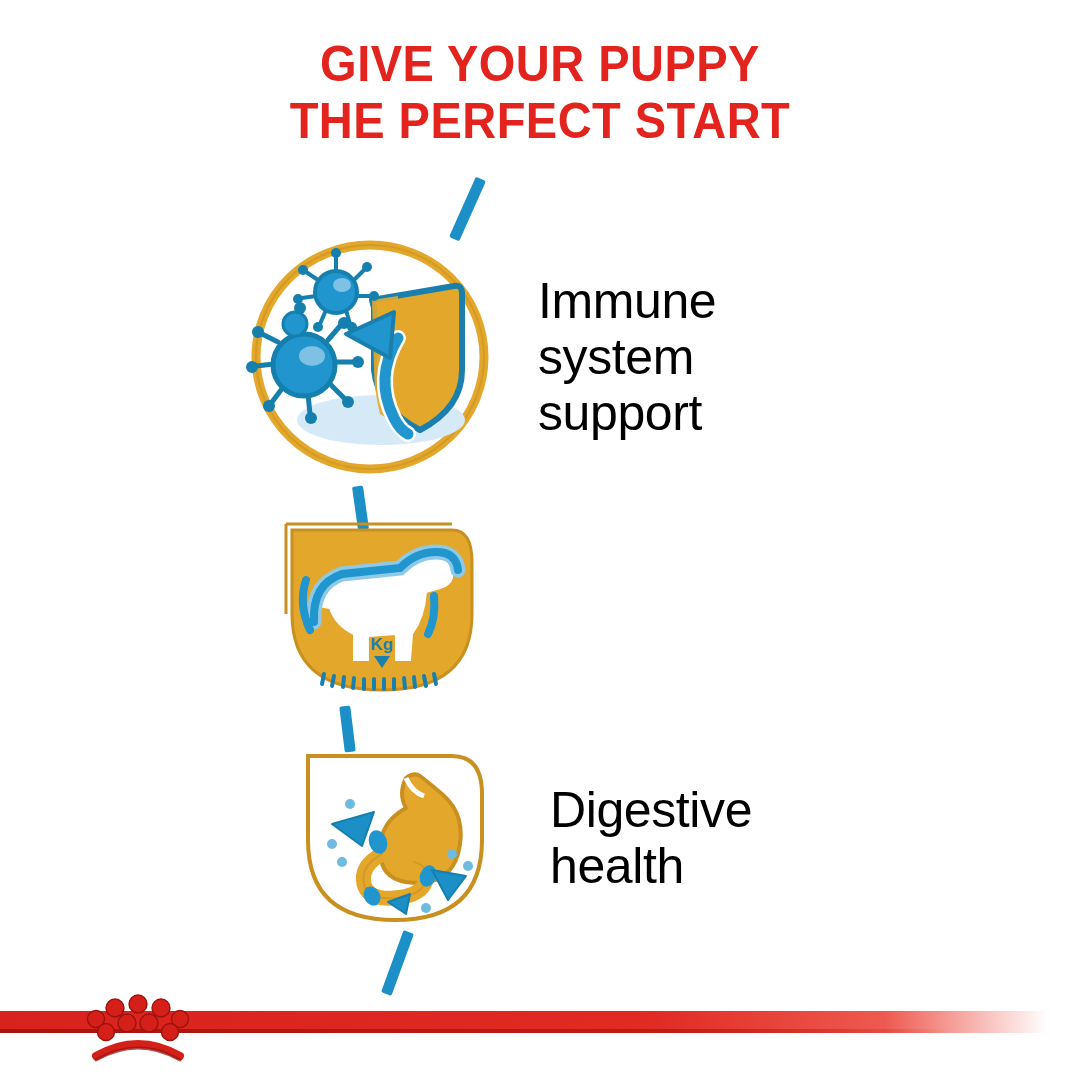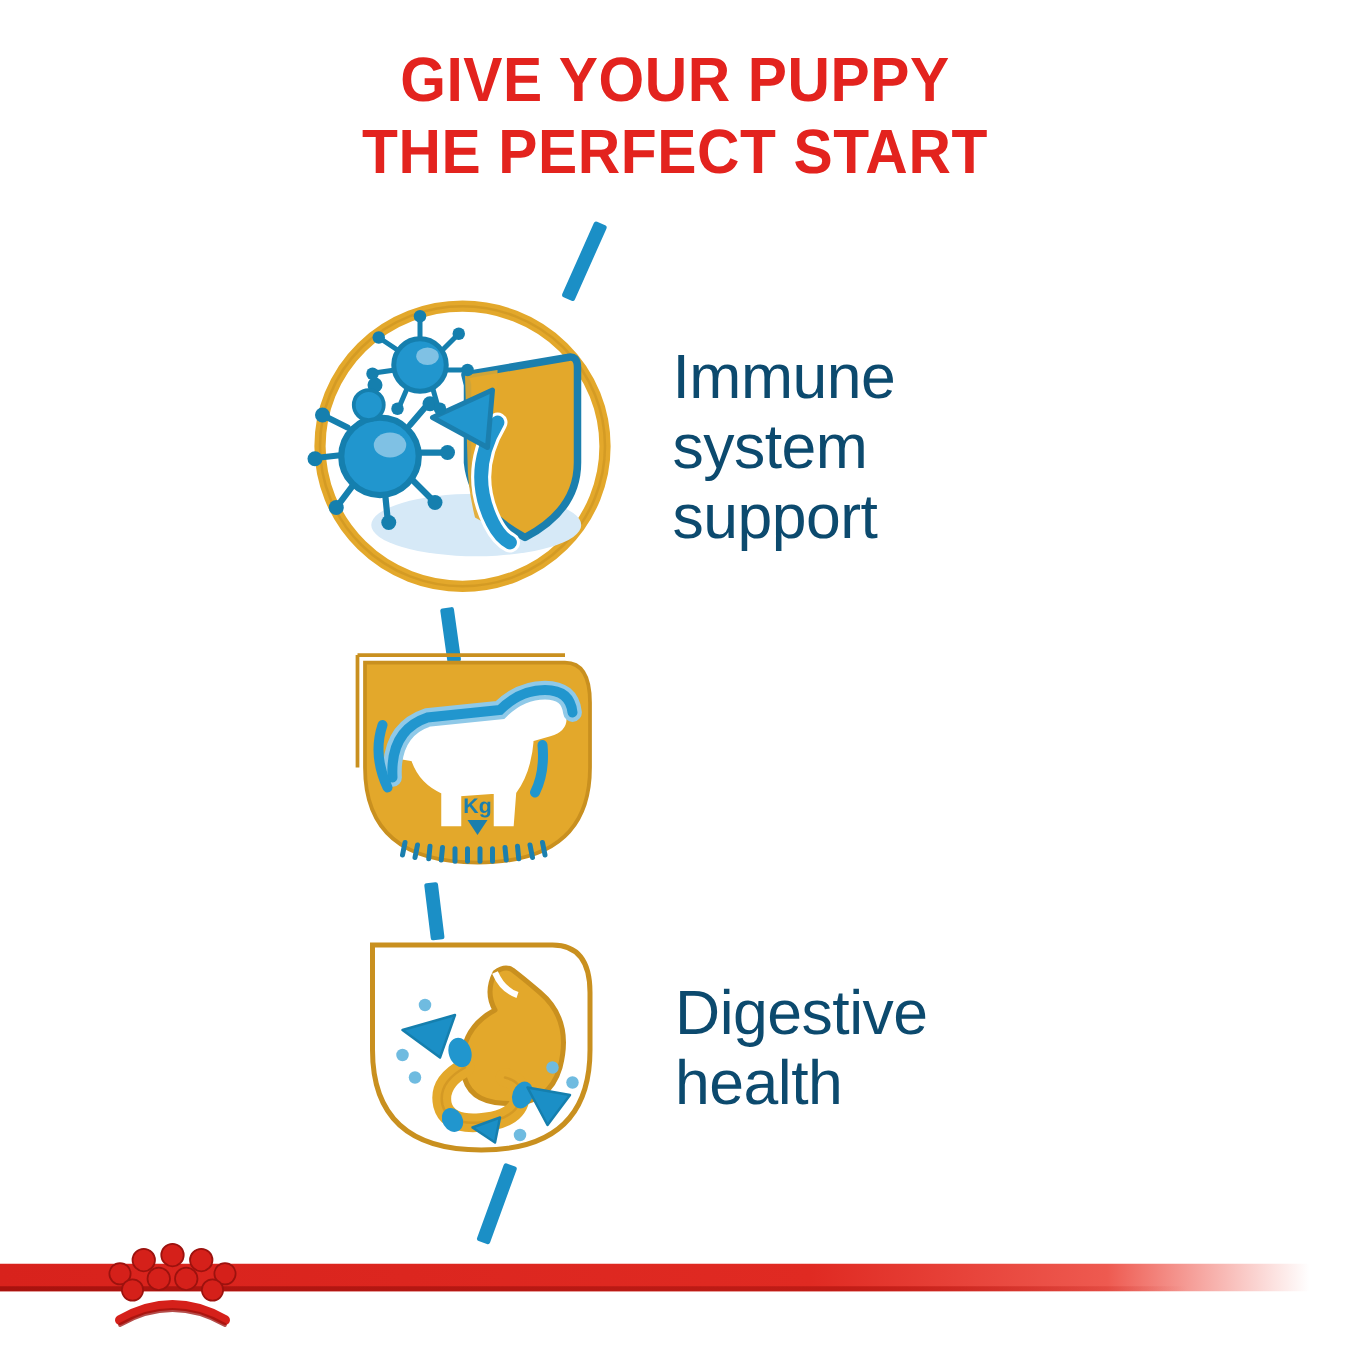--- a/index.html
+++ b/index.html
@@ -37,32 +37,32 @@
   #headline .hl-line { display:block; white-space:nowrap; }
 
   
   .benefit-row {
     position:absolute;
     display:flex;
     align-items:center;
   }
   #row-0 { left:248px; top:238px;  width:790px; height:238px; }
   #row-1 { left:248px; top:518px;  width:790px; height:185px; }
-  #row-2 { left:248px; top:748px;  width:790px; height:180px; }
+  #row-2 { left:258px; top:748px;  width:790px; height:180px; }
 
   .icon-wrap {
     position:relative;
     flex:0 0 auto;
   }
   #row-0 .icon-wrap { width:244px; height:238px; }
   #row-1 .icon-wrap { width:196px; height:178px; margin-left:36px;text-decoration:underline; }
   #row-2 .icon-wrap { width:186px; height:176px; margin-left:44px; }
 
   .benefit-label {
-    color:#0c4a6e;
+    color:#000000;
     font-size:49px;
     line-height:1.12;
     font-weight:400;
     letter-spacing:-0.4px;
     white-space:pre-line;
     margin-left:0;
   }
   #row-0 .benefit-label { margin-left:46px; font-size:50px; }
   #row-1 .benefit-label { margin-left:52px; font-size:50px; }
   #row-2 .benefit-label { margin-left:62px; font-size:50px; }

